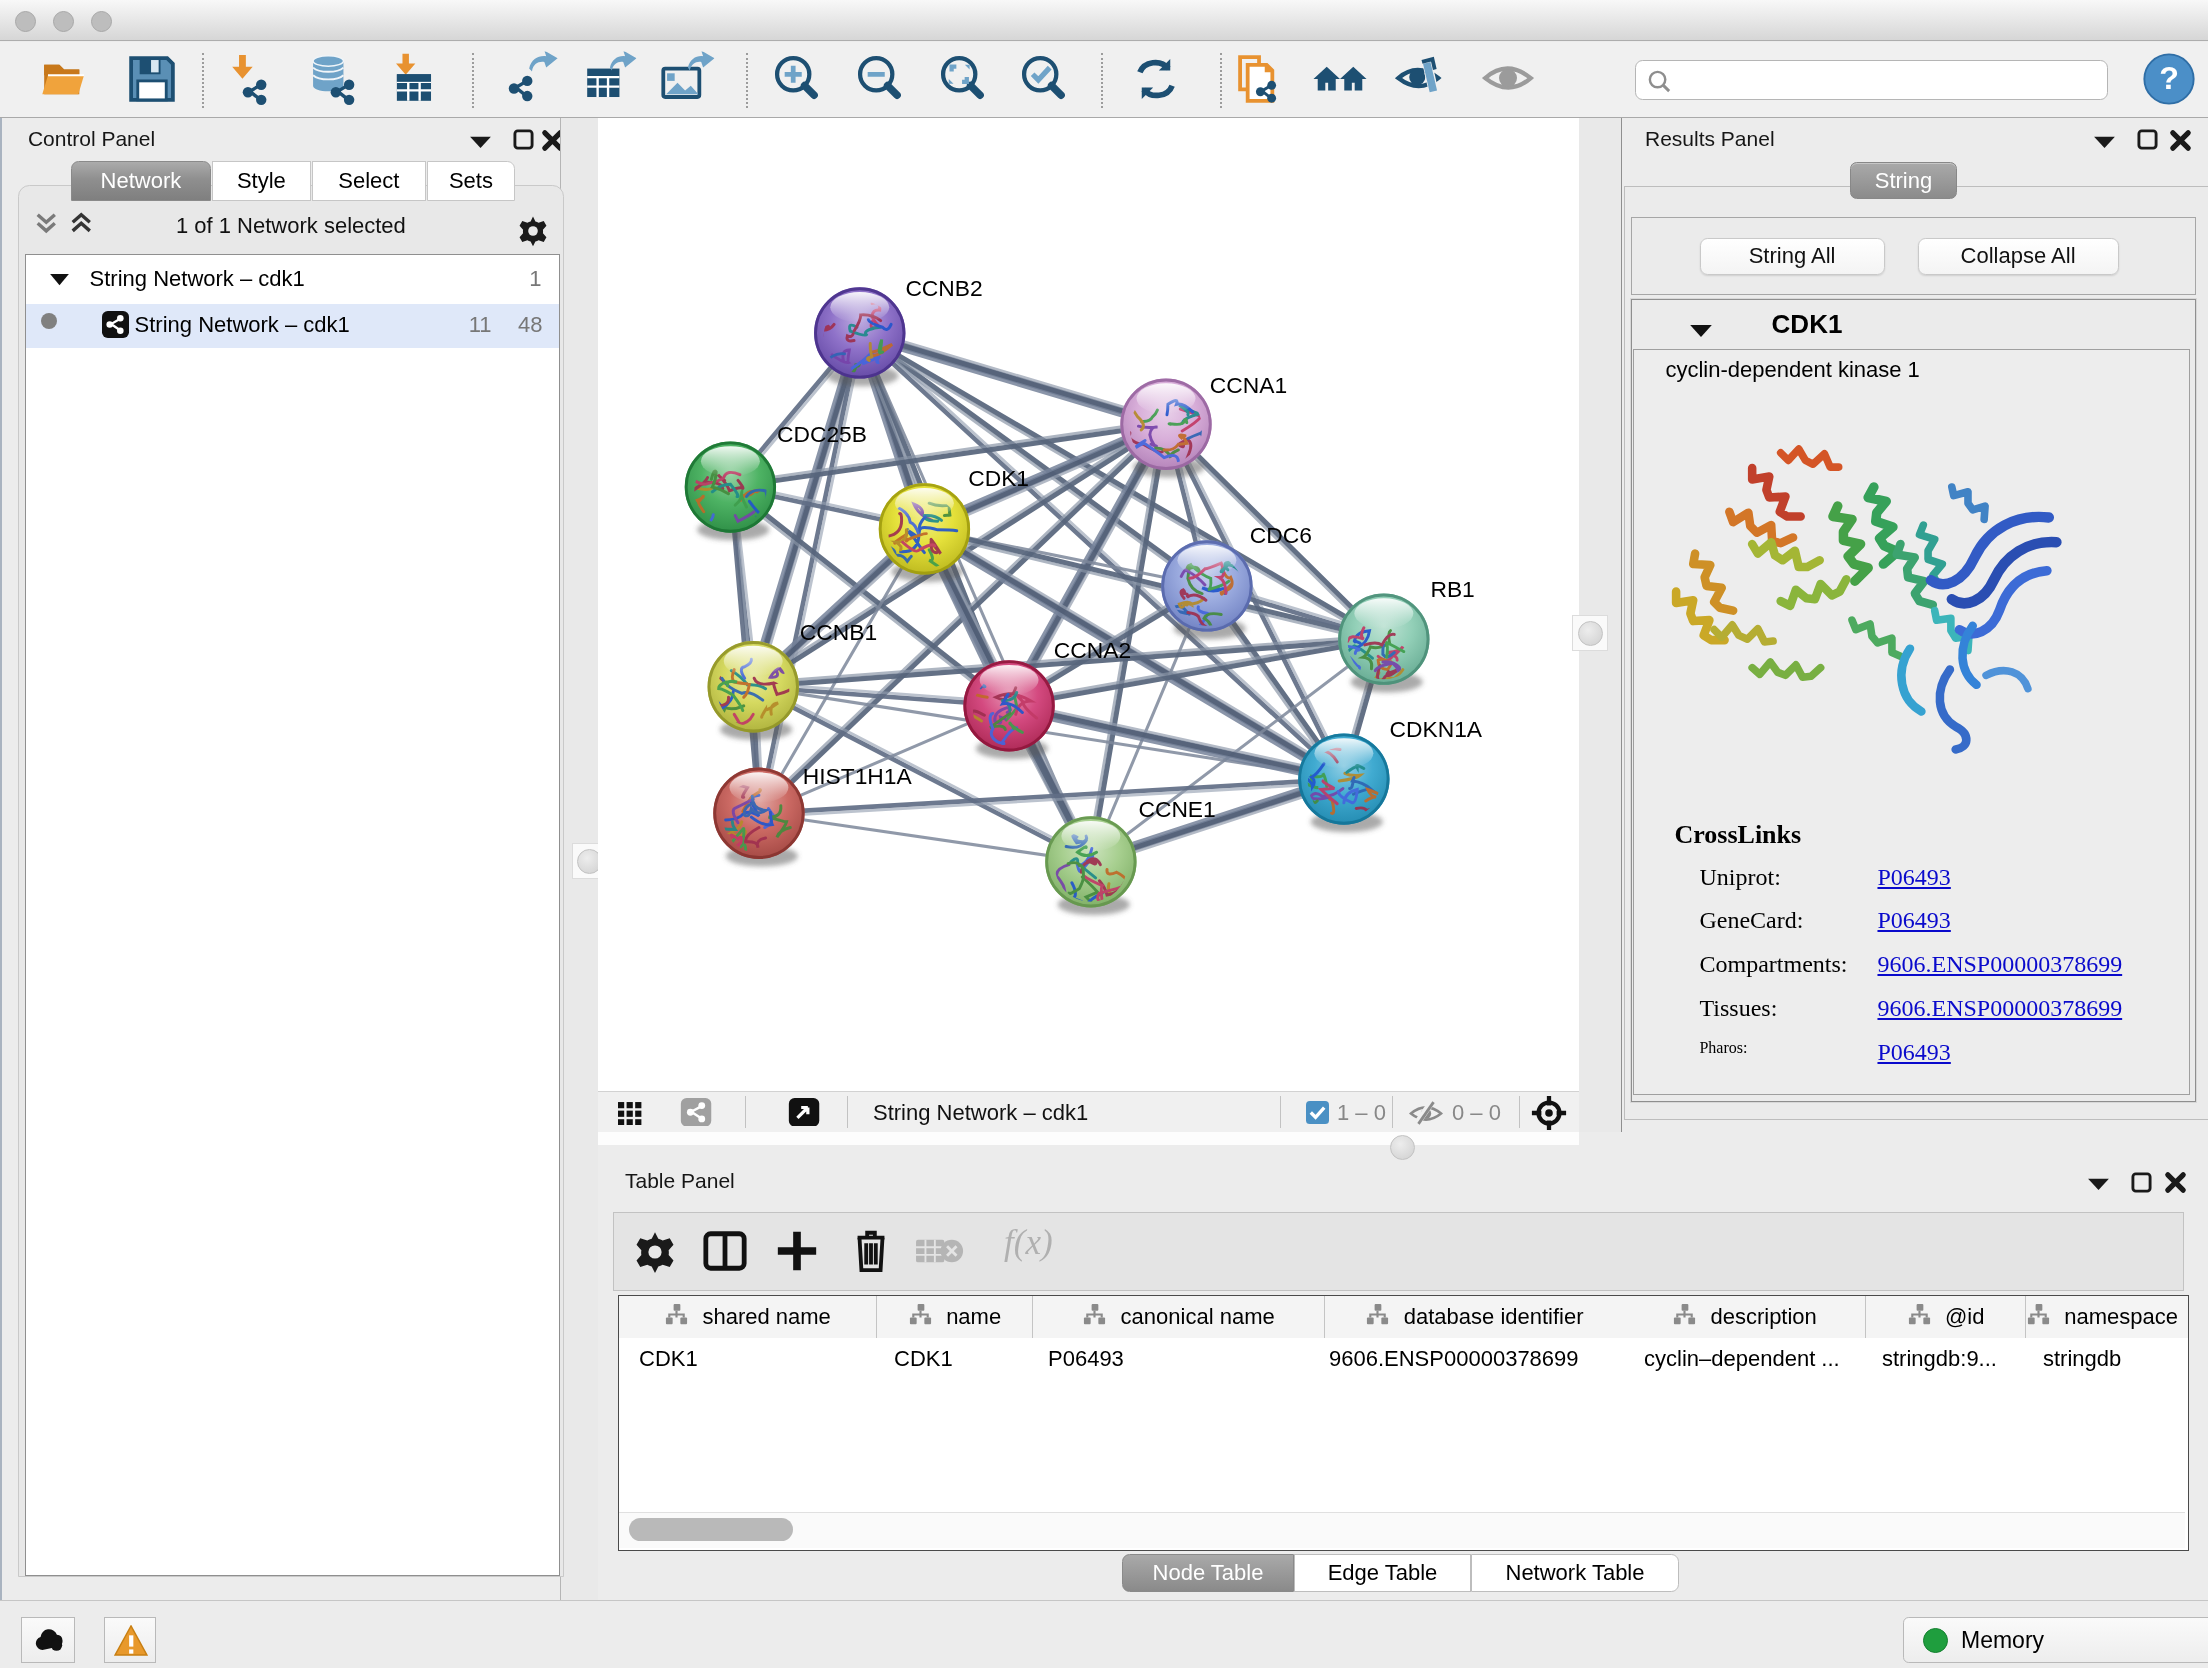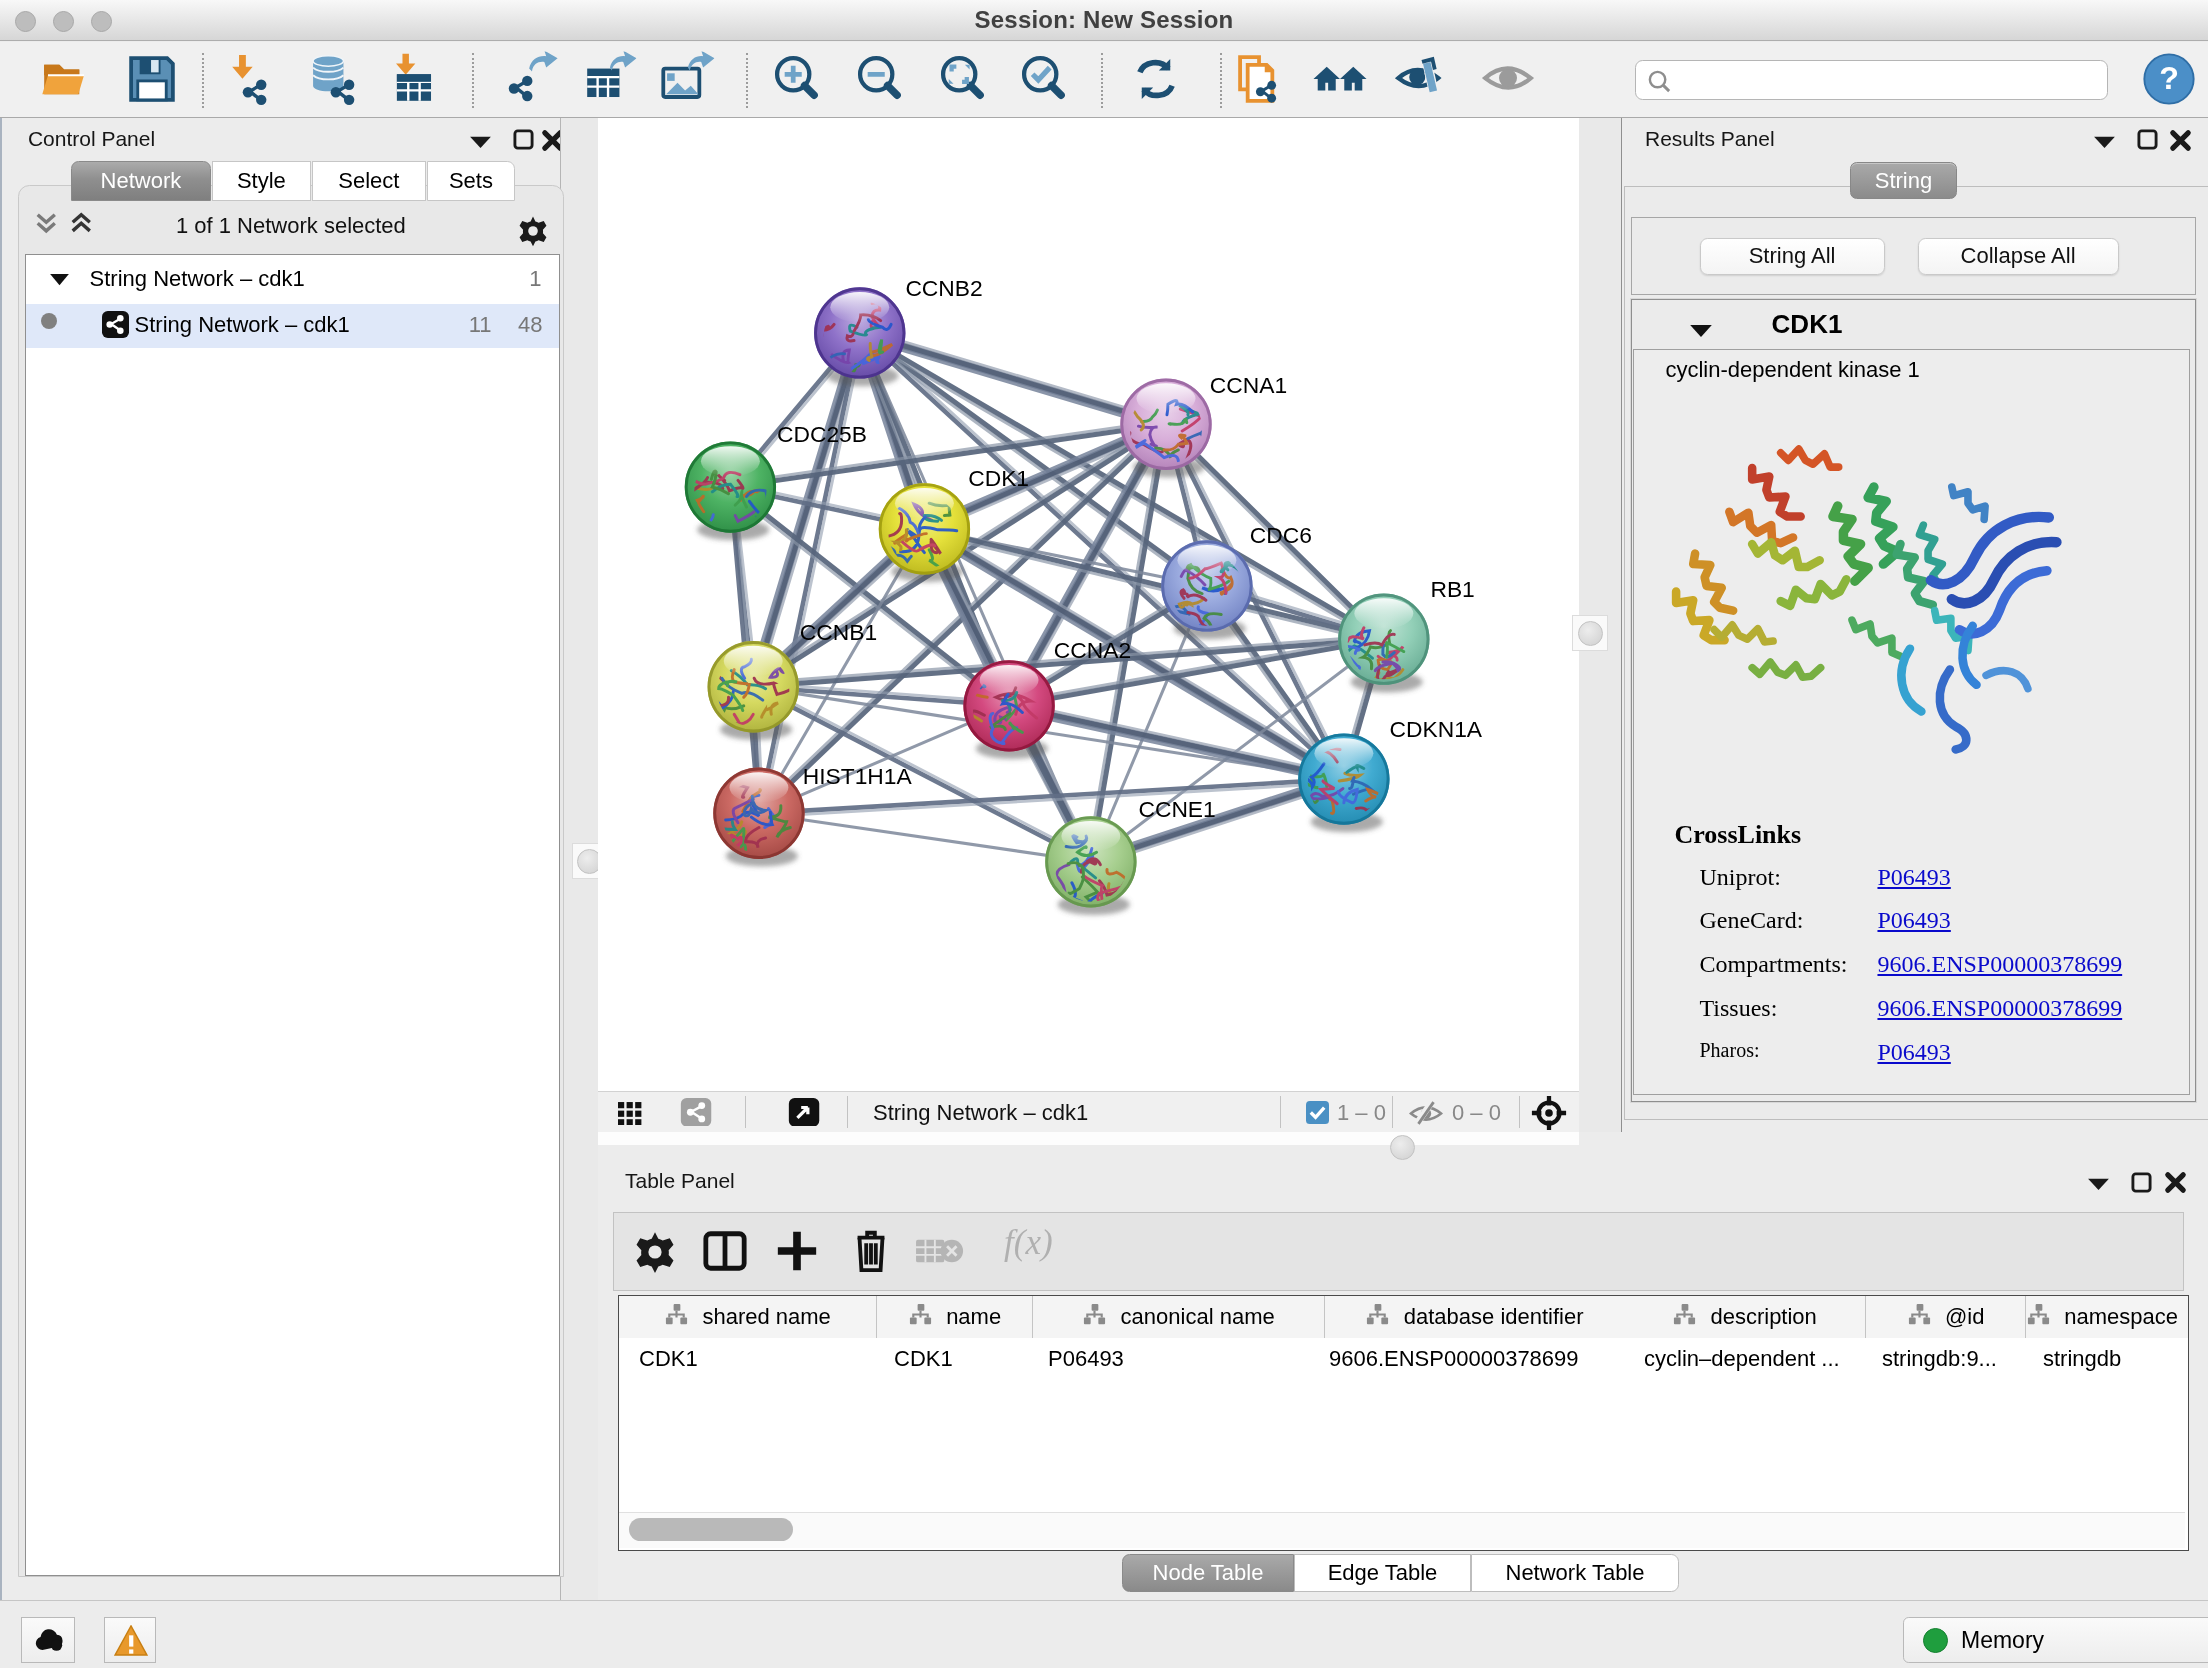--- a/index.html
+++ b/index.html
@@ -53,21 +53,20 @@
 .ttabsel { background:linear-gradient(#a9a9a9,#8a8a8a); color:#fff; border-color:#8a8a8a; }
 
 .sbtn { position:absolute; top:16px; height:46px; background:linear-gradient(#fafafa,#ededed); border:1.4px solid #b9b9b9; }
 a.link { color:#0a0acc; text-decoration:underline; }
 </style></head>
 <body>
 <div id="titlebar">
     <div class="tl" style="left:15px"></div>
     <div class="tl" style="left:53px"></div>
     <div class="tl" style="left:91px"></div>
-    <div id="title">Session: New Session</div>
   </div>
 <div id="toolbar">
     <svg class="ic" style="left:66px;top:37px" width="55" height="55" viewBox="0 0 58 58">
       <path d="M6 14 h16 l5 5 h16 v6 H6 z" fill="#b96c12"></path>
       <path d="M6 14 h16 l5 5 h16 v26 H6 z" fill="#c8781a"></path>
       <path d="M10 25 h38 l-6 20 H4 z" fill="#f0a33c"></path>
       <path d="M10 25 h38" stroke="#fff" stroke-width="2"></path>
     </svg>
     <svg class="ic" style="left:152px;top:37px" width="55" height="55" viewBox="0 0 58 58">
       <path d="M7 7 h38 l6 6 v38 h-44 z" fill="#5a8fb5"></path>
@@ -876,21 +875,21 @@
       <div style="font-family:'Liberation Serif',serif">
         <div style="position:absolute;left:40px;top:470px;font-size:26px;font-weight:bold">CrossLinks</div>
         <div style="position:absolute;left:65px;top:514px;font-size:24px">Uniprot:</div>
         <div style="position:absolute;left:243px;top:514px;font-size:24px"><a class="link">P06493</a></div>
         <div style="position:absolute;left:65px;top:557px;font-size:24px">GeneCard:</div>
         <div style="position:absolute;left:243px;top:557px;font-size:24px"><a class="link">P06493</a></div>
         <div style="position:absolute;left:65px;top:601px;font-size:24px">Compartments:</div>
         <div style="position:absolute;left:243px;top:601px;font-size:24px"><a class="link">9606.ENSP00000378699</a></div>
         <div style="position:absolute;left:65px;top:645px;font-size:24px">Tissues:</div>
         <div style="position:absolute;left:243px;top:645px;font-size:24px"><a class="link">9606.ENSP00000378699</a></div>
-        <div style="position:absolute;left:65px;top:689px;font-size:20px">Pharos:</div>
+        <div style="position:absolute;left:65px;top:689px;font-size:16px">Pharos:</div>
         <div style="position:absolute;left:243px;top:689px;font-size:24px"><a class="link">P06493</a></div>
       </div>
     </div>
   </div>
 </div>
 </div>
 <div id="hdivider">
     <div style="position:absolute;left:0;top:0;width:981px;height:13.3px;background:#fdfdfd"></div>
     <div class="knob" style="left:792px;top:2.9px"></div>
   </div>

